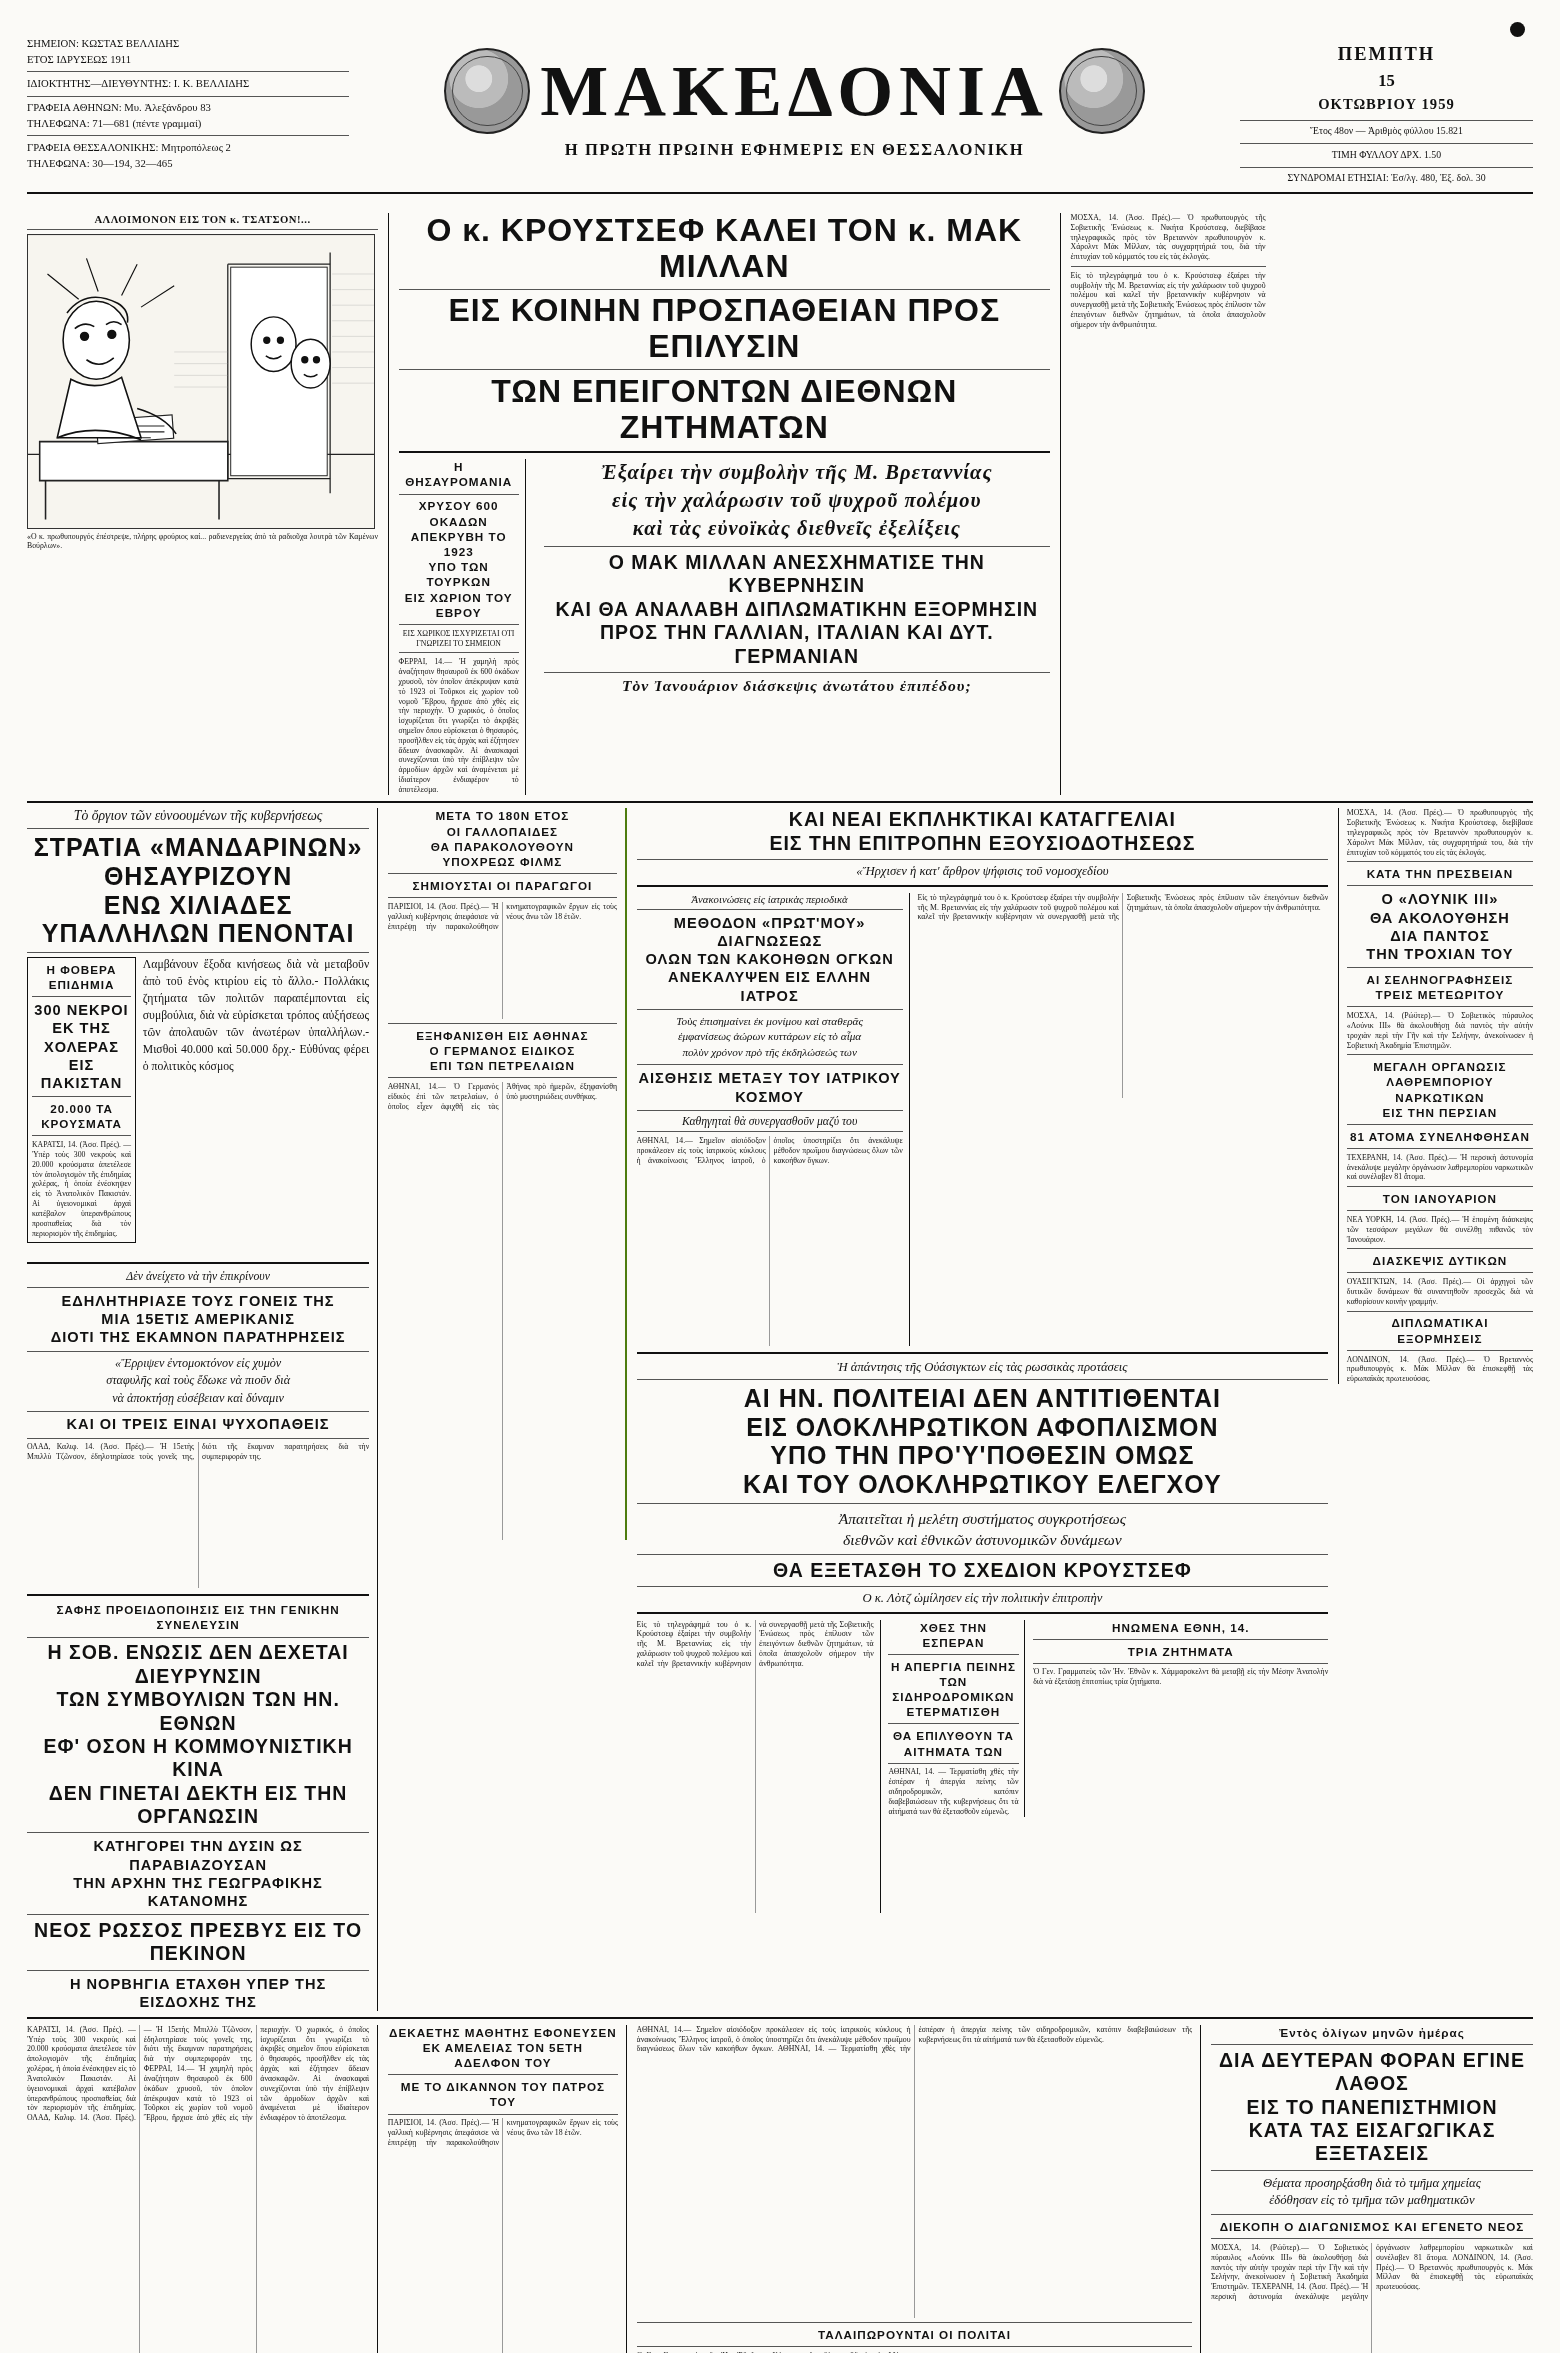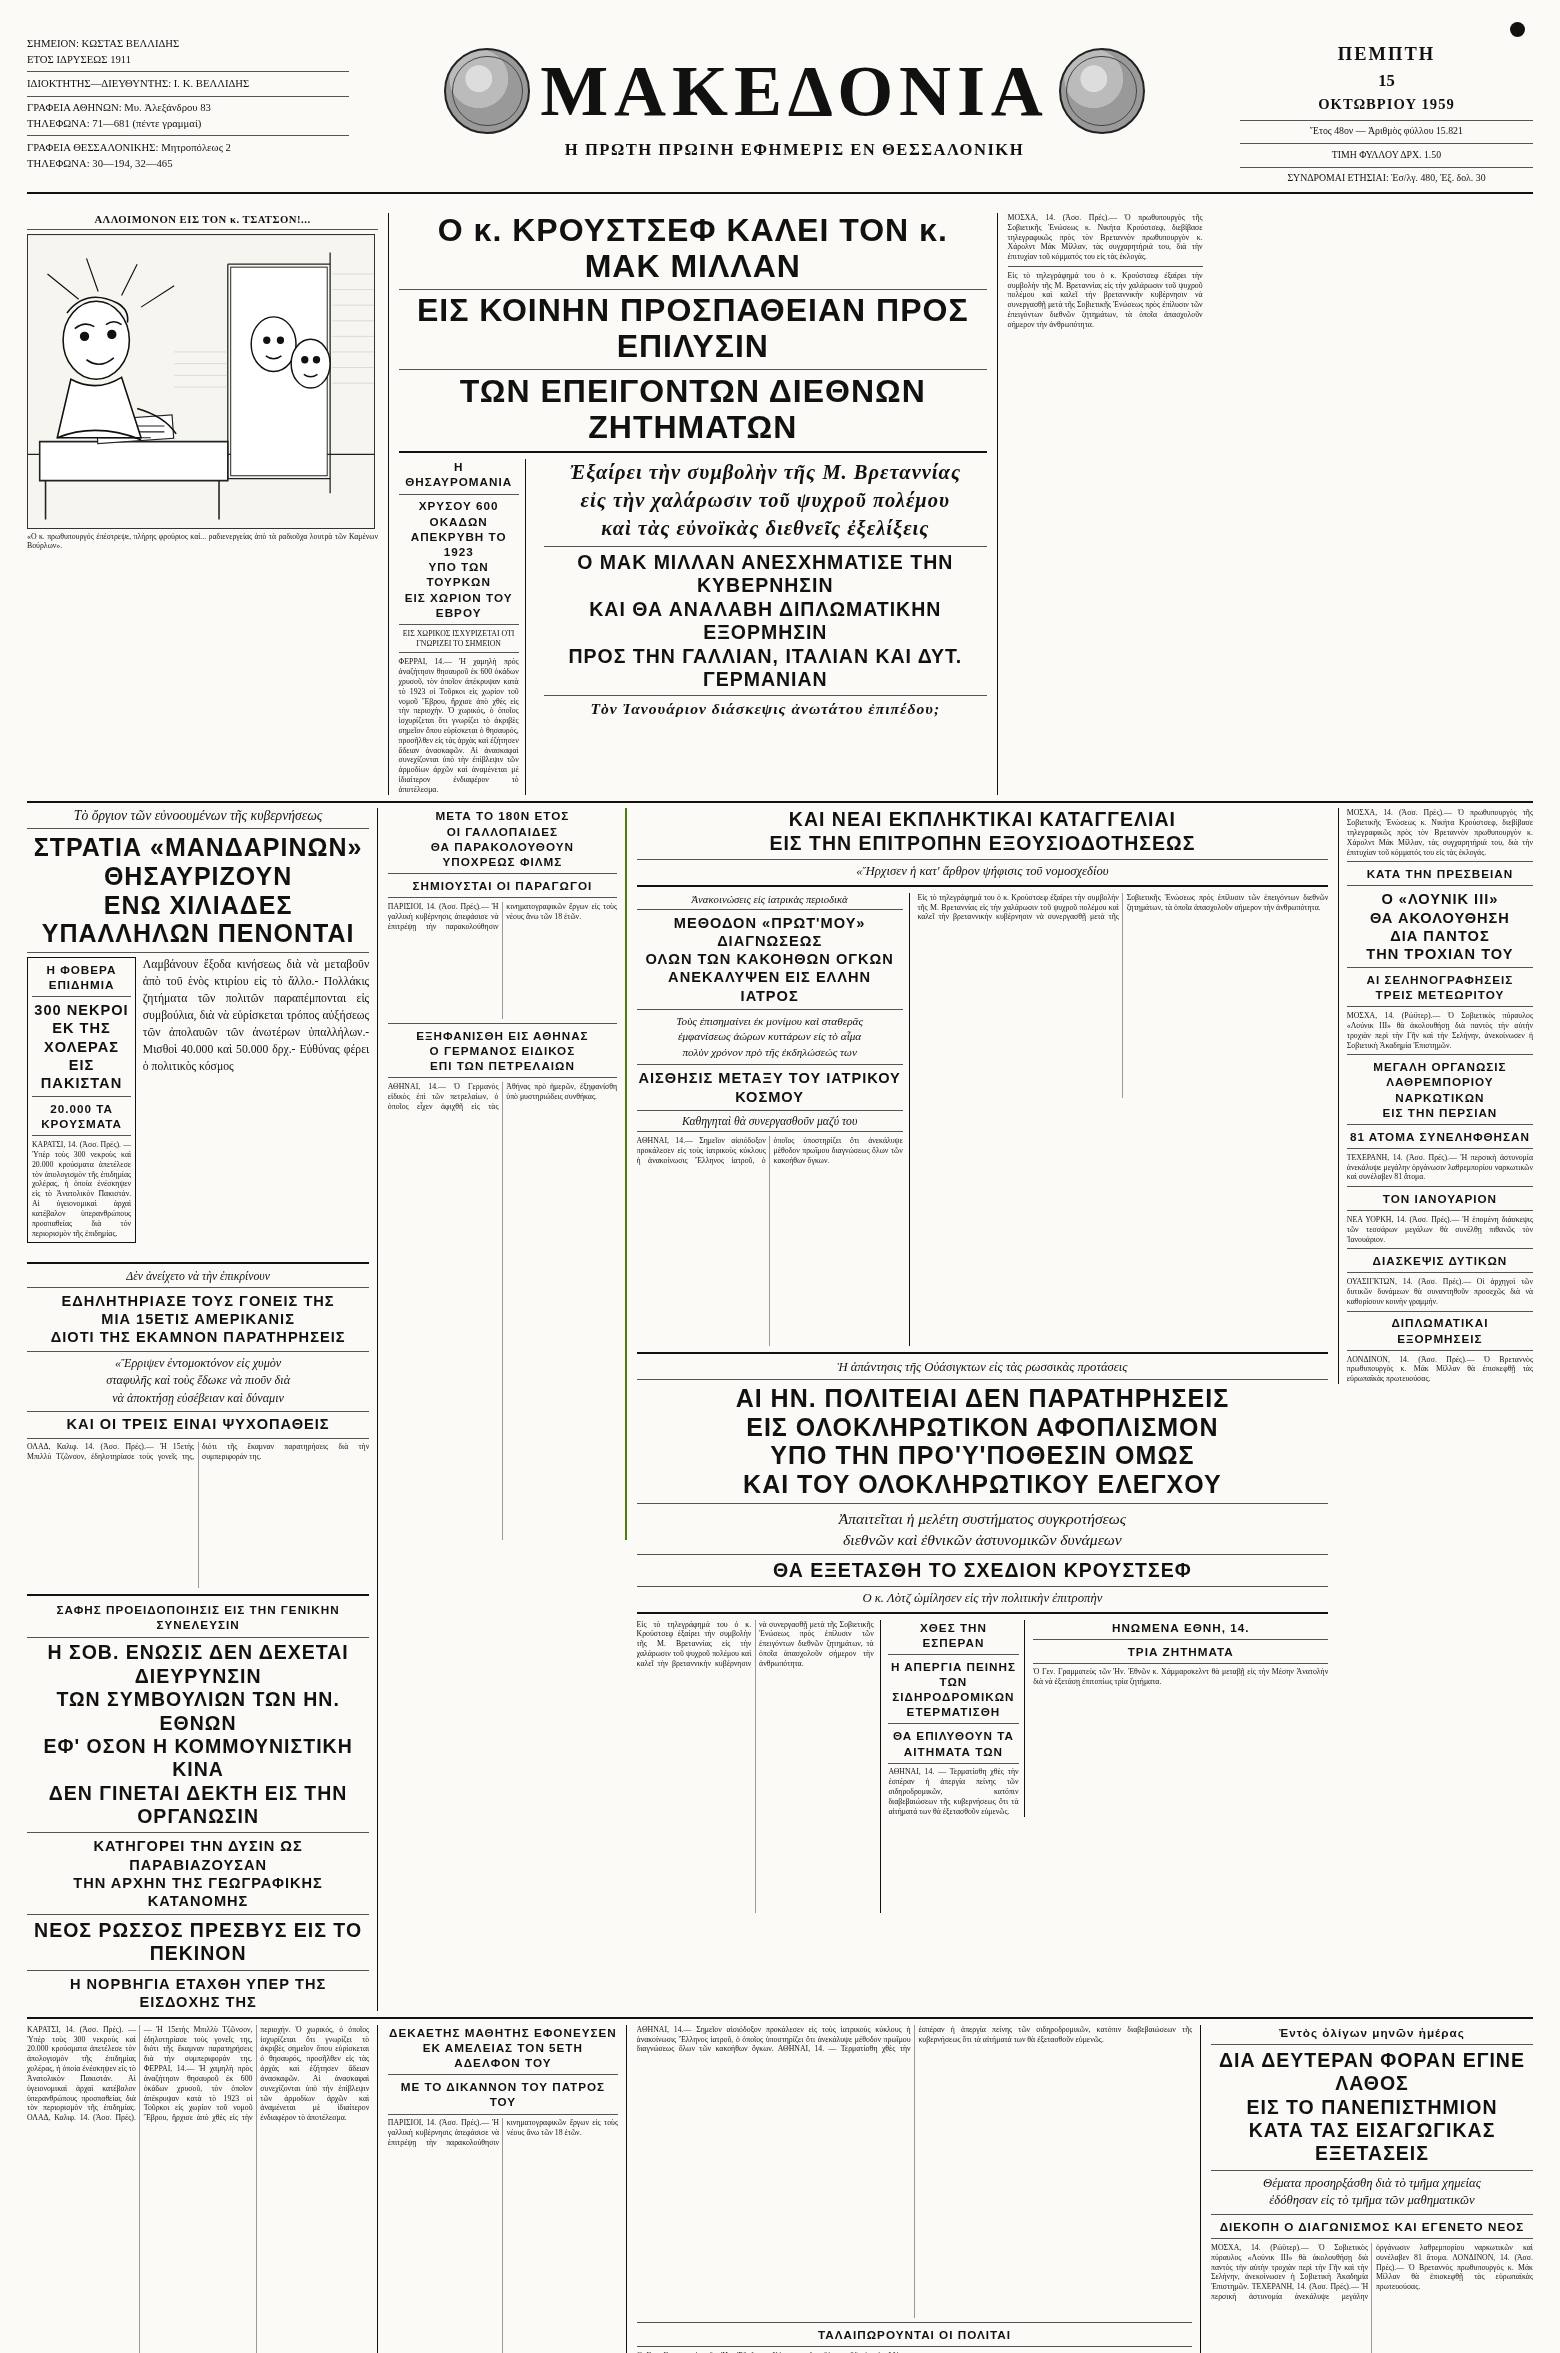--- a/index.html
+++ b/index.html
@@ -150,21 +150,21 @@
           <g stroke="#999" stroke-width="0.6" opacity="0.5">
             <path d="M0 0 L355 0"></path>
             <path d="M150 120 L205 120 M150 132 L205 132 M150 144 L205 144 M150 156 L205 156"></path>
             <path d="M312 40 L355 40 M312 56 L355 56 M312 72 L355 72 M312 88 L355 88 M312 104 L355 104 M312 120 L355 120 M312 136 L355 136 M312 152 L355 152"></path>
           </g>
         </svg>
       </div>
       <div class="cart-cap">«Ο κ. πρωθυπουργός ἐπέστρεψε, πλήρης φρούριος καί... ραδιενεργείας ἀπὸ τὰ ραδιοῦχα λουτρὰ τῶν Καμένων Βούρλων».</div>
     </div>
 
-    <div class="col" style="width:610px;border-left:1px solid #111;border-right:1px solid #111;padding:0 9.8px;">
+    <div class="col" style="width:673px;border-left:1px solid #111;border-right:1px solid #111;padding:0 9.8px;">
       <h2 class="hl hl-xl">Ο κ. ΚΡΟΥΣΤΣΕΦ ΚΑΛΕΙ ΤΟΝ κ. ΜΑΚ ΜΙΛΛΑΝ</h2>
       <div class="rule-thin"></div>
       <h2 class="hl hl-xl">ΕΙΣ ΚΟΙΝΗΝ ΠΡΟΣΠΑΘΕΙΑΝ ΠΡΟΣ ΕΠΙΛΥΣΙΝ</h2>
       <div class="rule-thin"></div>
       <h2 class="hl hl-xl">ΤΩΝ ΕΠΕΙΓΟΝΤΩΝ ΔΙΕΘΝΩΝ ΖΗΤΗΜΑΤΩΝ</h2>
       <div class="rule2"></div>
 
       <div class="cols" style="gap:18px;">
         <div class="col" style="width:127px;border-right:1px solid #111;padding-right:5.9px;">
           <div class="hl hl-xs">Η ΘΗΣΑΥΡΟΜΑΝΙΑ</div>
@@ -319,21 +319,21 @@
         <div class="col" style="flex:1;">
           <div class="two body-txt xs" style="height:205px;overflow:hidden;">
             <span>Εἰς τὸ τηλεγράφημά του ὁ κ. Κρούστσεφ ἐξαίρει τὴν συμβολὴν τῆς Μ. Βρεταννίας εἰς τὴν χαλάρωσιν τοῦ ψυχροῦ πολέμου καὶ καλεῖ τὴν βρεταννικὴν κυβέρνησιν νὰ συνεργασθῇ μετὰ τῆς Σοβιετικῆς Ἑνώσεως πρὸς ἐπίλυσιν τῶν ἐπειγόντων διεθνῶν ζητημάτων, τὰ ὁποῖα ἀπασχολοῦν σήμερον τὴν ἀνθρωπότητα.</span>
           </div>
         </div>
       </div>
 
       <div class="rule2"></div>
       <div class="center italic" style="font-size:12.7px;">Ἡ ἀπάντησις τῆς Οὐάσιγκτων εἰς τὰς ρωσσικὰς προτάσεις</div>
       <div class="rule-thin"></div>
-      <h3 class="hl hl-l">ΑΙ ΗΝ. ΠΟΛΙΤΕΙΑΙ ΔΕΝ ΠΑΡΑΤΗΡΗΣΕΙΣ</h3>
+      <h3 class="hl hl-l">ΑΙ ΗΝ. ΠΟΛΙΤΕΙΑΙ ΔΕΝ ΑΝΤΙΤΙΘΕΝΤΑΙ</h3>
       <h3 class="hl hl-l">ΕΙΣ ΟΛΟΚΛΗΡΩΤΙΚΟΝ ΑΦΟΠΛΙΣΜΟΝ</h3>
       <h3 class="hl hl-l">ΥΠΟ ΤΗΝ ΠΡΟ'Υ'ΠΟΘΕΣΙΝ ΟΜΩΣ</h3>
       <h3 class="hl hl-l">ΚΑΙ ΤΟΥ ΟΛΟΚΛΗΡΩΤΙΚΟΥ ΕΛΕΓΧΟΥ</h3>
       <div class="rule-thin"></div>
       <div class="center italic" style="font-size:15.6px;line-height:1.35;">
         <div>Ἀπαιτεῖται ἡ μελέτη συστήματος συγκροτήσεως</div>
         <div>διεθνῶν καὶ ἐθνικῶν ἀστυνομικῶν δυνάμεων</div>
       </div>
       <div class="rule-thin"></div>
       <h3 class="hl hl-m">ΘΑ ΕΞΕΤΑΣΘΗ ΤΟ ΣΧΕΔΙΟΝ ΚΡΟΥΣΤΣΕΦ</h3>

